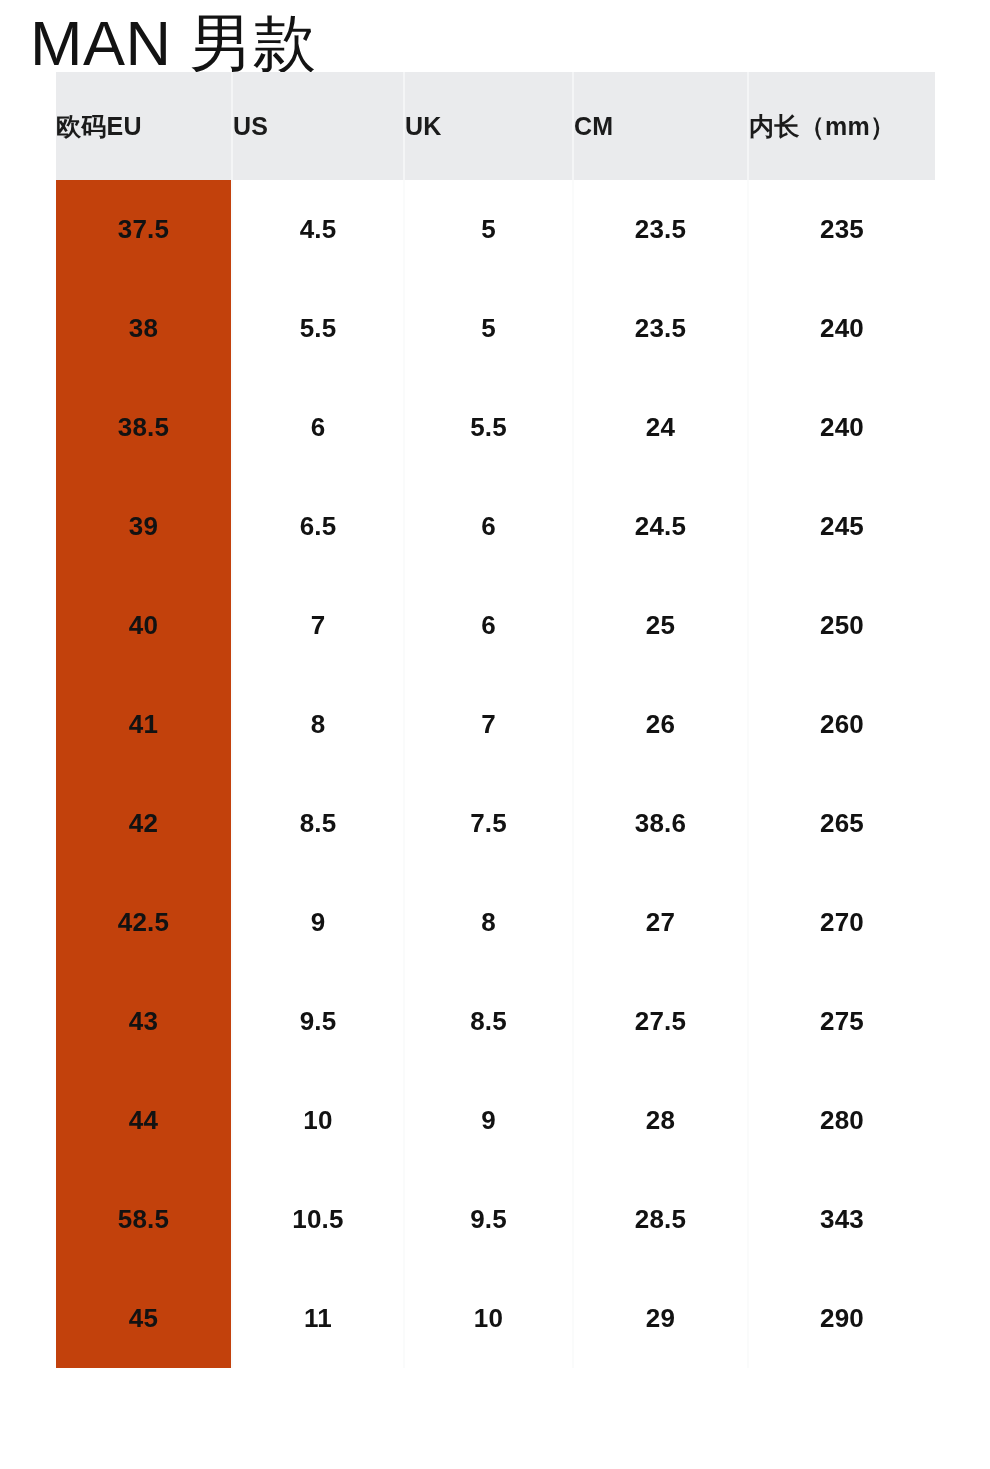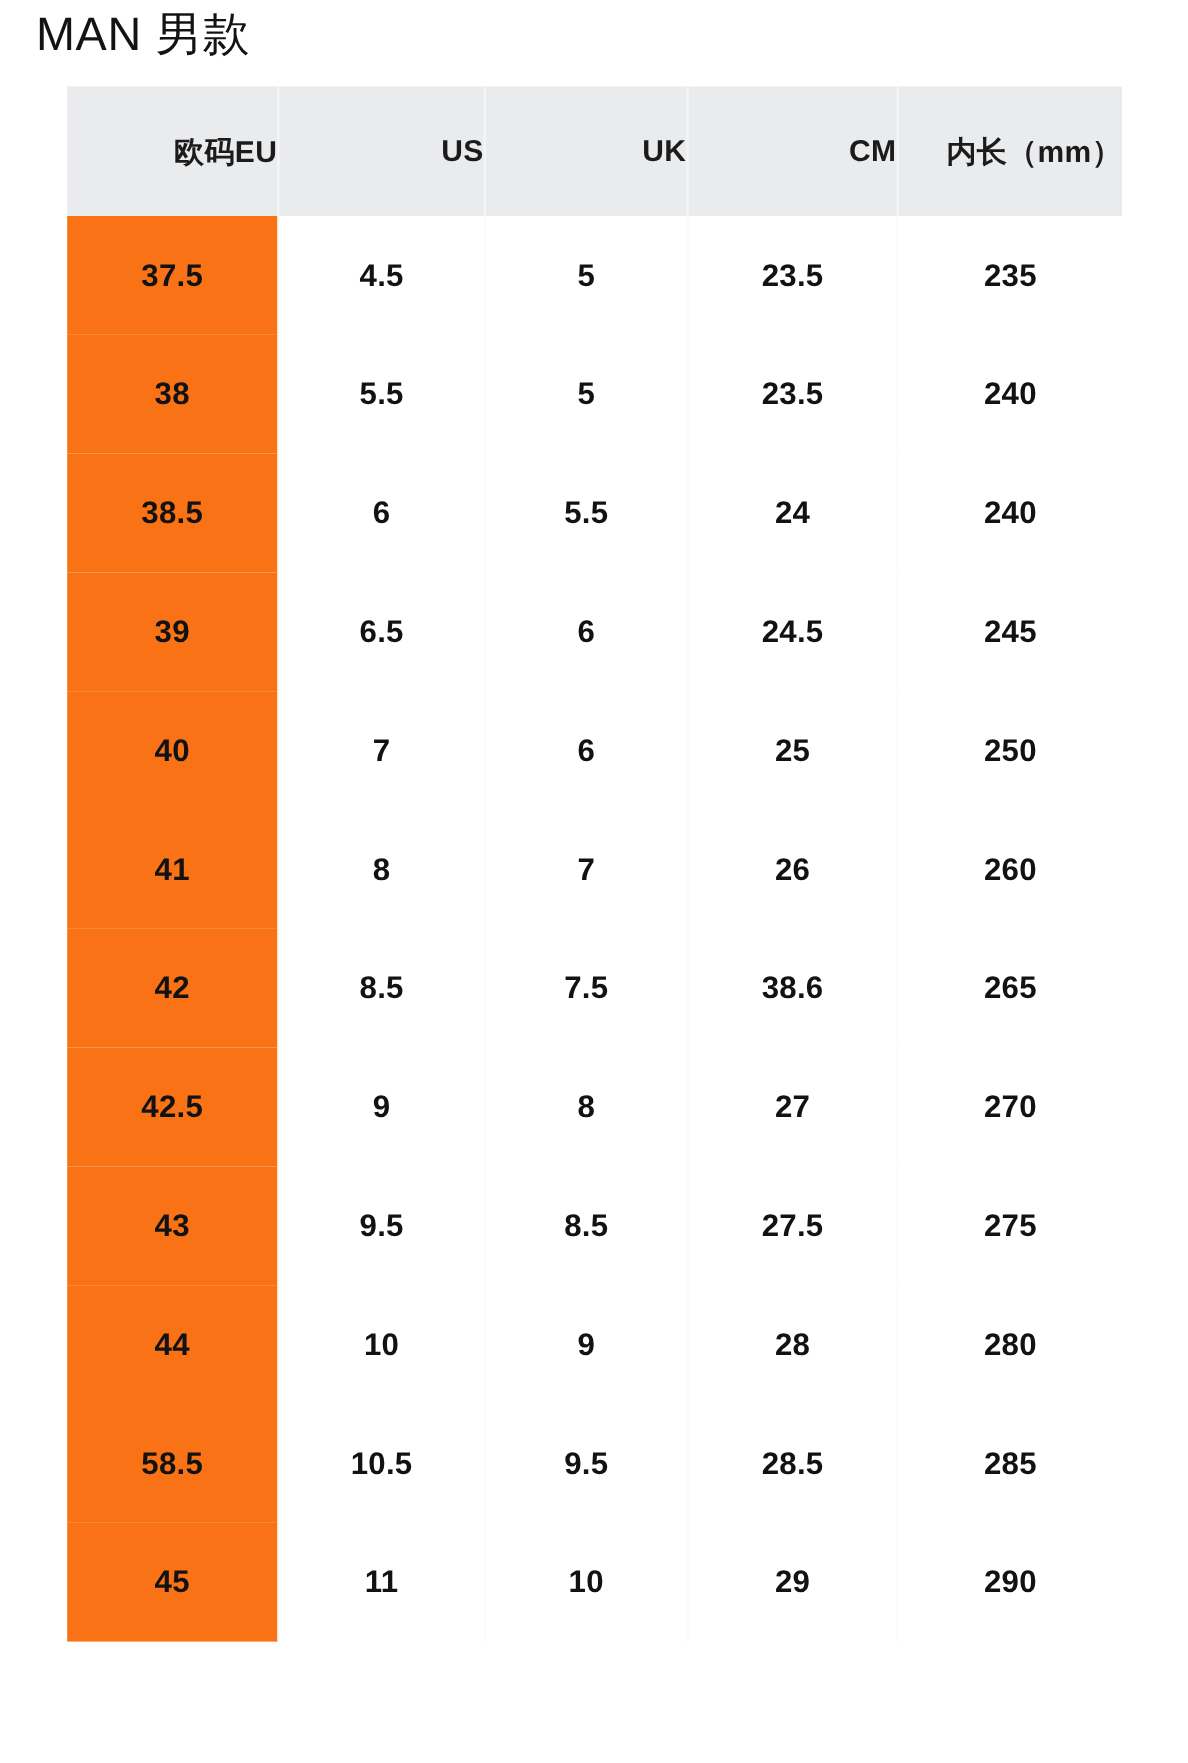--- a/index.html
+++ b/index.html
@@ -14,21 +14,21 @@
     overflow: hidden;
     font-family: "Liberation Sans", "DejaVu Sans", sans-serif;
     -webkit-font-smoothing: antialiased;
   }
 
   
   .page-title {
     position: absolute;
     left: 30px;
     top: 8px;
-    font-size: 39px;
+    font-size: 63px;
     font-weight: 300;
     color: #131313;
     letter-spacing: 0.5px;
     line-height: 1.12;
     white-space: nowrap;
   }
 
   
   .size-table {
     position: absolute;
@@ -42,21 +42,21 @@
   
   .size-table thead tr {
     background: #eaebed;
   }
   .size-table thead th {
     height: 108px;
     padding: 0;
     font-size: 25px;
     font-weight: 700;
     color: #1b1b1b;
-    text-align: right;
+    text-align: left;
     vertical-align: middle;
     border-right: 2px solid #f4f5f6;
     letter-spacing: 0.3px;
     white-space: nowrap;
   }
   .size-table thead th:last-child {
     border-right: none;
     margin-top: 39px;
   }
 
@@ -68,21 +68,21 @@
     font-weight: 700;
     color: #121212;
     text-align: center;
     vertical-align: middle;
     background: #ffffff;
     border-right: 2px solid #fafbfb;
     letter-spacing: 0.2px;
     white-space: nowrap;
   }
   .size-table tbody td:first-child {
-    background: #f97316;
+    background: #c2410c;
   }
   .size-table tbody td:last-child {
     border-right: none;
   }
 
   
   .col-eu { width: 176px; }
   .col-us { width: 172px; }
   .col-uk { width: 169px; }
   .col-cm { width: 175px; }
@@ -179,21 +179,21 @@
       <td>10</td>
       <td>9</td>
       <td>28</td>
       <td>280</td>
     </tr>
     <tr>
       <td>58.5</td>
       <td>10.5</td>
       <td>9.5</td>
       <td>28.5</td>
-      <td>285</td>
+      <td>343</td>
     </tr>
     <tr>
       <td>45</td>
       <td>11</td>
       <td>10</td>
       <td>29</td>
       <td>290</td>
     </tr>
   </tbody>
 </table>

